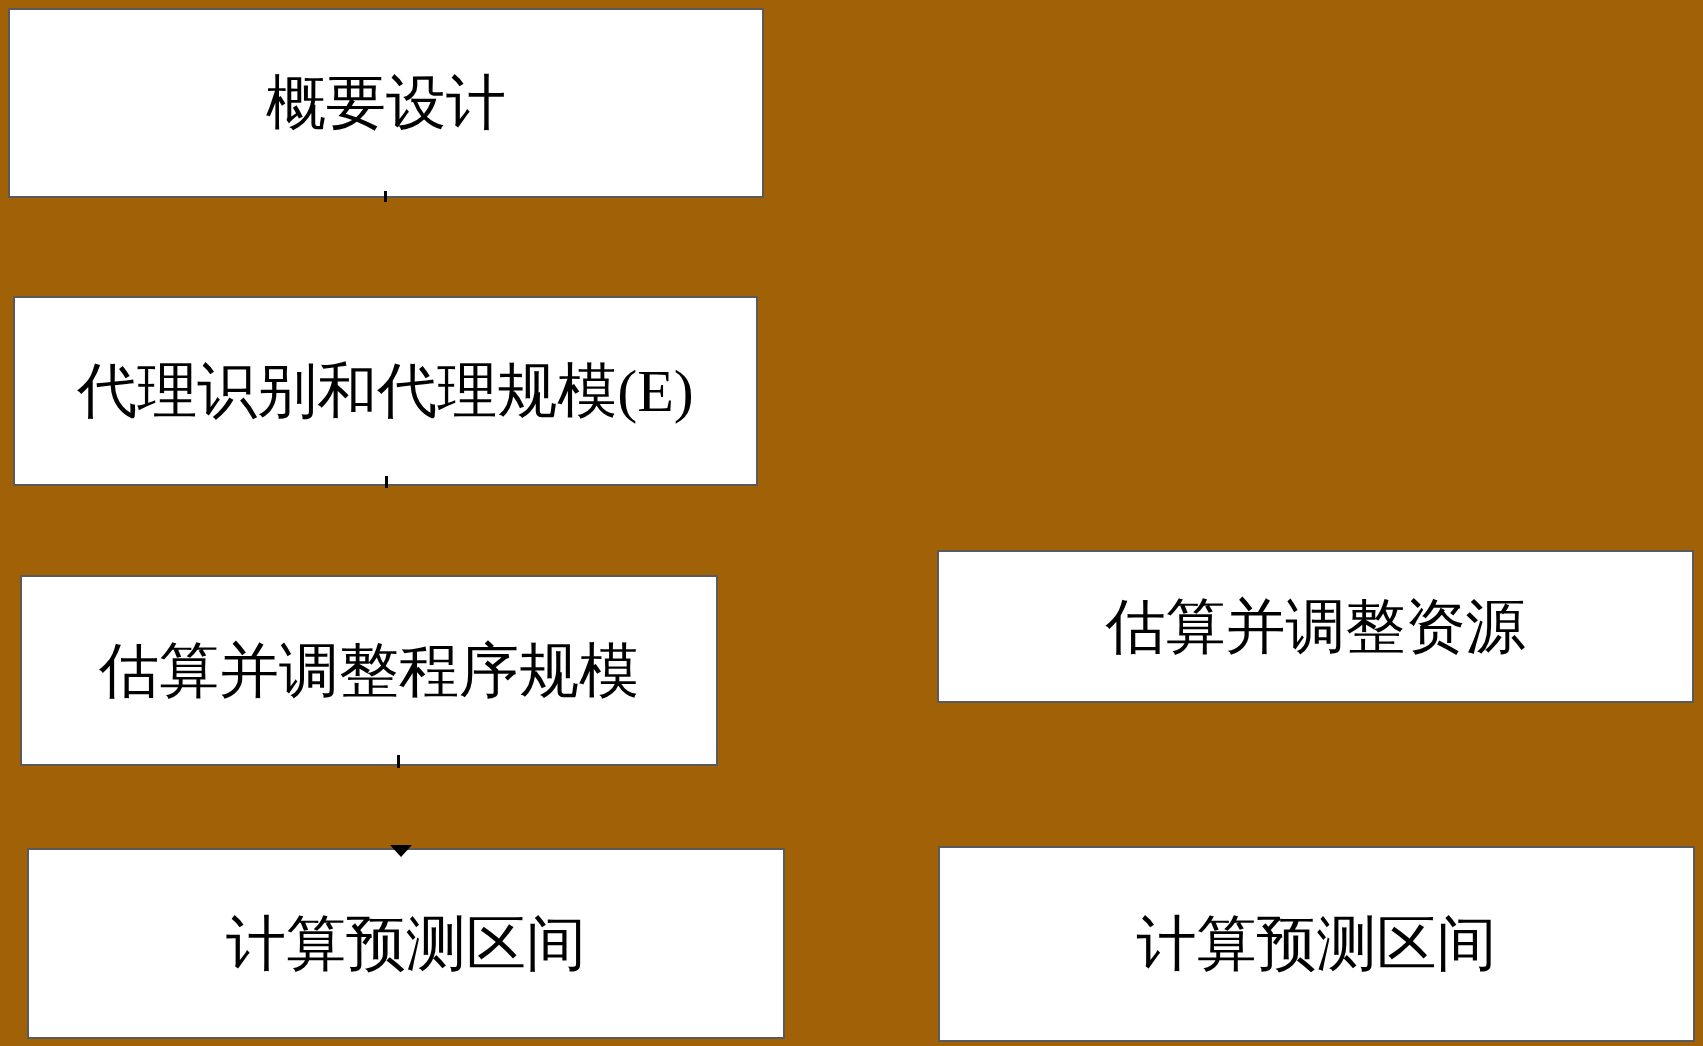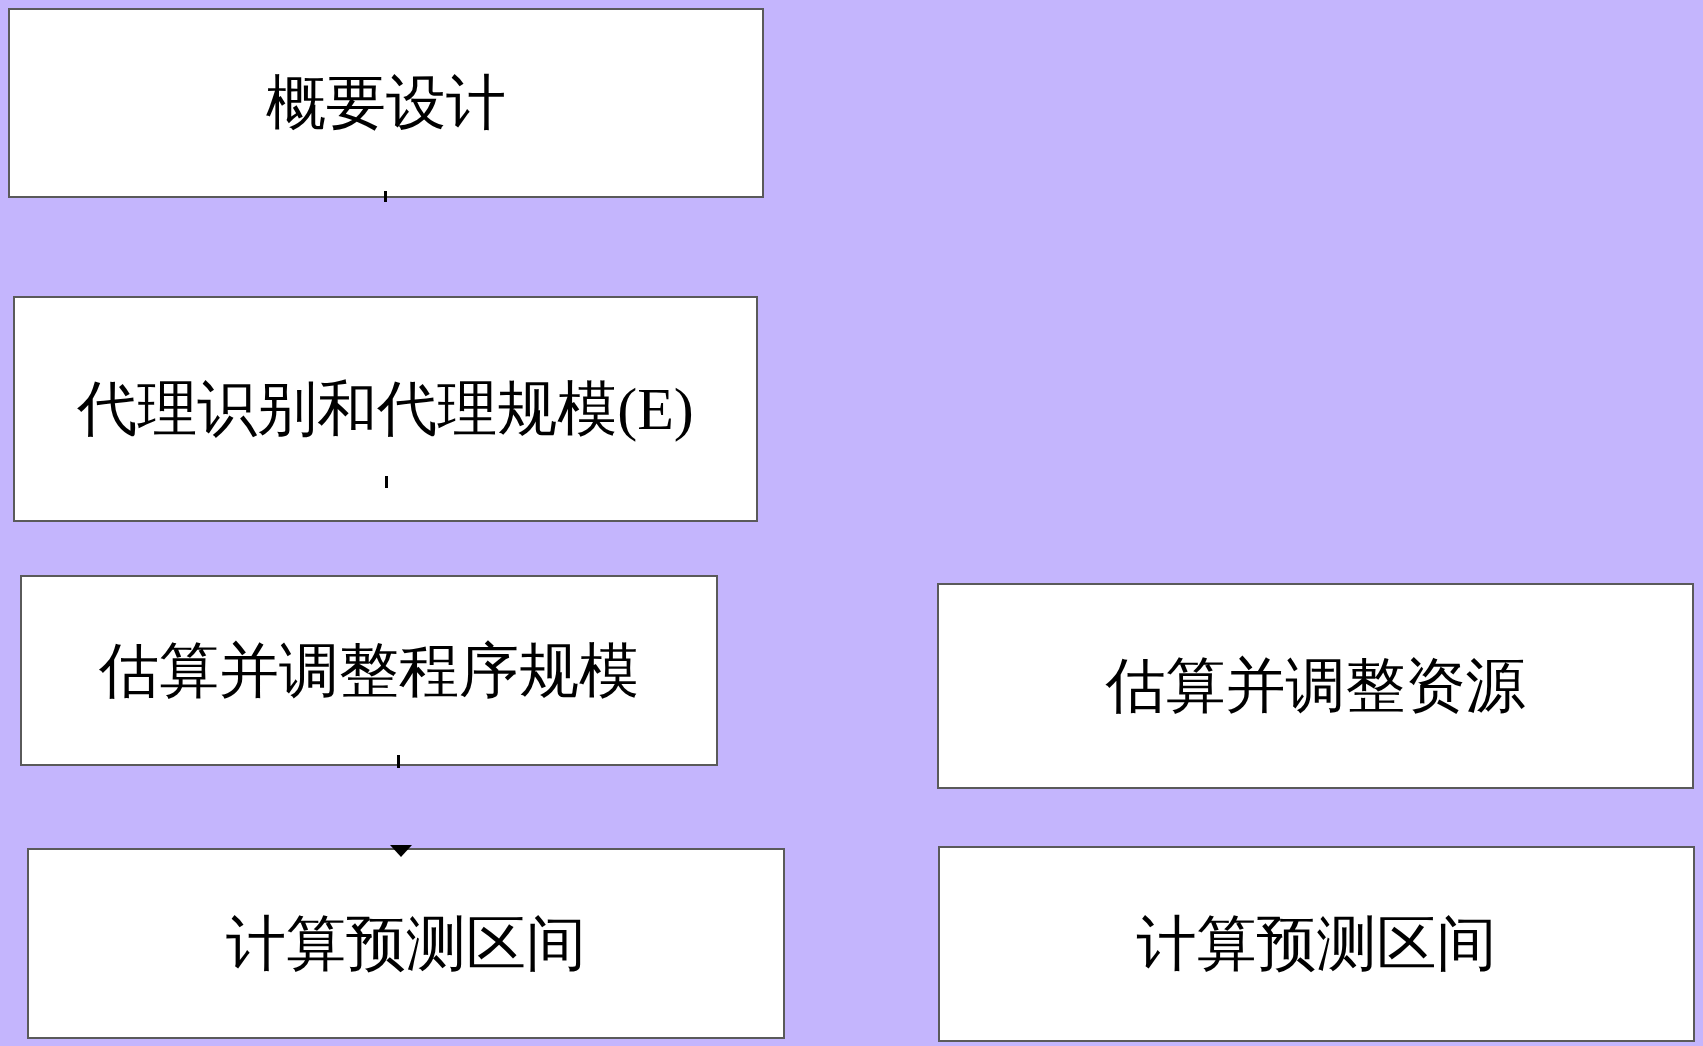--- a/index.html
+++ b/index.html
@@ -4,21 +4,21 @@
 <style>
   html, body {
     margin: 0;
     padding: 0;
     background: #000;
   }
   .canvas {
     position: relative;
     width: 1703px;
     height: 1046px;
-    background: #c4b5fd;
+    background: #a16207;
     overflow: hidden;
     font-family: "Liberation Serif", "DejaVu Serif", serif;
   }
   .flow-box {
     position: absolute;
     box-sizing: border-box;
     background: #ffffff;
     border: 2px solid #5a5a5a;
     display: flex;
     align-items: center;
@@ -26,23 +26,23 @@
   }
   .flow-box .label {
     color: #000000;
     font-size: 60px;
     line-height: 1;
     white-space: nowrap;
     text-align: center;
   }
   
   .box-summary        { left: 8px;   top: 8px;   width: 756px; height: 190px; }
-  .box-proxy          { left: 13px;  top: 296px; width: 745px; height: 226px; }
+  .box-proxy          { left: 13px;  top: 296px; width: 745px; height: 190px; }
   .box-prog-size      { left: 20px;  top: 575px; width: 698px; height: 191px; }
-  .box-resources      { left: 937px; top: 583px; width: 757px; height: 206px; }
+  .box-resources      { left: 937px; top: 550px; width: 757px; height: 153px; }
   .box-interval-left  { left: 27px;  top: 848px; width: 758px; height: 191px; }
   .box-interval-right { left: 938px; top: 846px; width: 757px; height: 196px; }
 
   
   .connector-tick {
     position: absolute;
     width: 3px;
     background: #000000;
     z-index: 5;
   }

